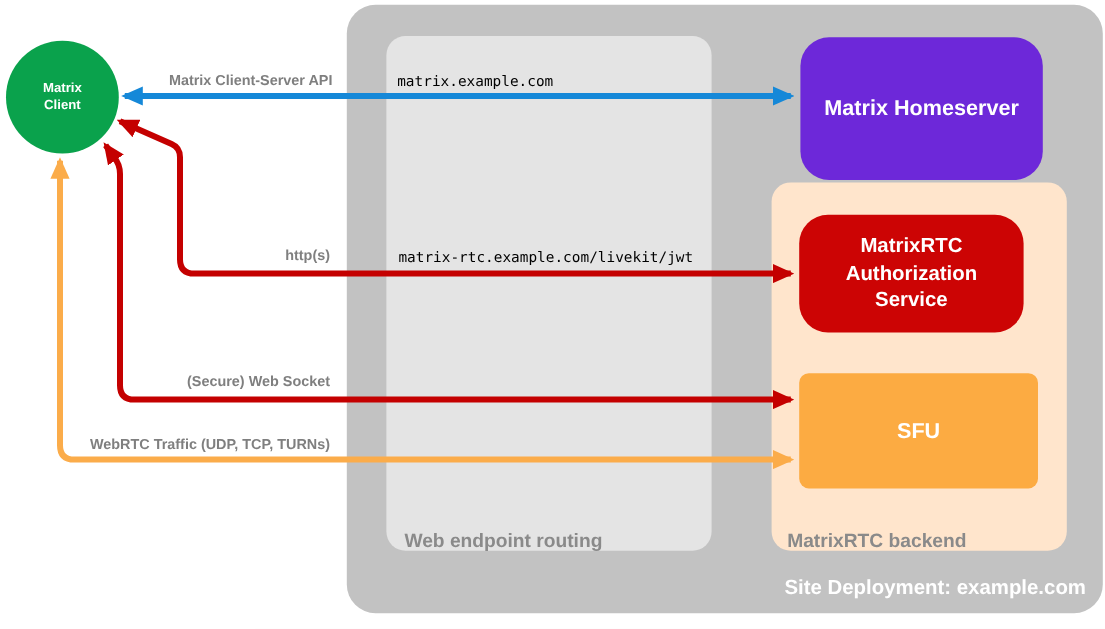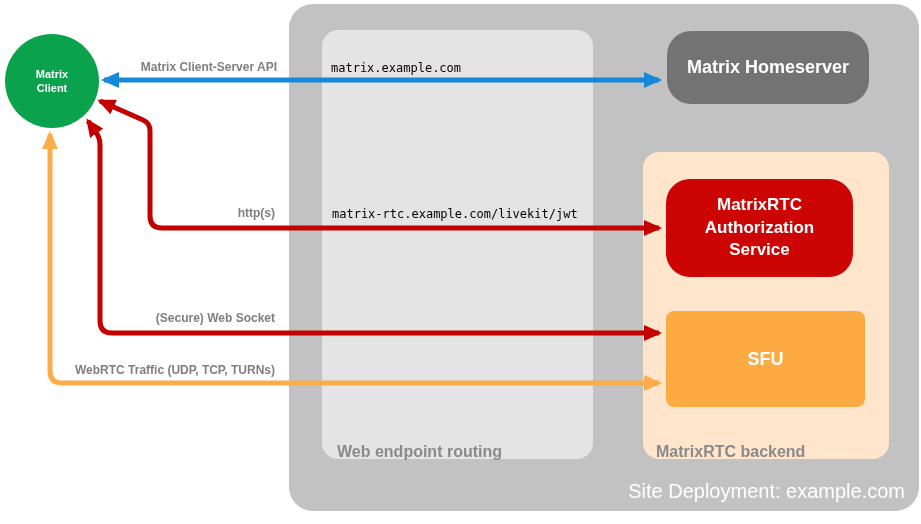--- a/index.html
+++ b/index.html
@@ -23,22 +23,22 @@
   .peach-box{
     left:643px;top:152px;width:246px;height:307px;
     background:#FFE5CC;border-radius:16px;
   }
   
   .node{
     display:flex;align-items:center;justify-content:center;
     text-align:center;color:#ffffff;font-weight:bold;
   }
   .node-homeserver{
-    left:667px;top:31px;width:202px;height:73px;
-    background:#737373;border-radius:24px;font-size:18px;
+    left:667px;top:31px;width:202px;height:119px;
+    background:#6d28d9;border-radius:24px;font-size:18px;
   }
   .node-auth{
     left:666px;top:179px;width:187px;height:98px;
     background:#CC0404;border-radius:24px;font-size:17px;line-height:1.35;
   }
   .node-auth span{display:block;width:150px;}
   .node-sfu{
     left:666px;top:311px;width:199px;height:96px;
     background:#FCAB42;border-radius:8px;font-size:18px;
   }
@@ -56,21 +56,21 @@
     white-space:nowrap;text-align:right;
   }
   .endpoint-label{
     font-family:"DejaVu Sans Mono",monospace;
     font-size:12px;color:#000000;white-space:nowrap;
   }
   .caption{
     font-size:16px;font-weight:bold;color:#8A8A8A;white-space:nowrap;
   }
   .site-caption{
-    font-size:20px;font-weight:normal;color:#FFFFFF;white-space:nowrap;
+    font-size:17px;font-weight:bold;color:#FFFFFF;white-space:nowrap;
   }
 </style>
 </head>
 <body>
 
 <div class="canvas">
 
   <div class="abs outer-box"></div>
   <div class="abs inner-box"></div>
   <div class="abs peach-box"></div>

